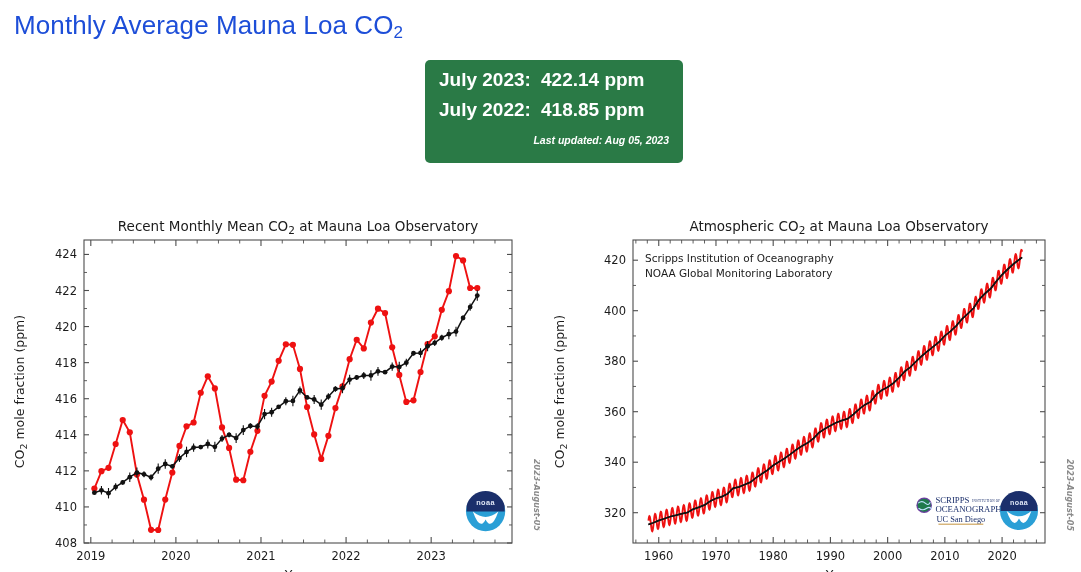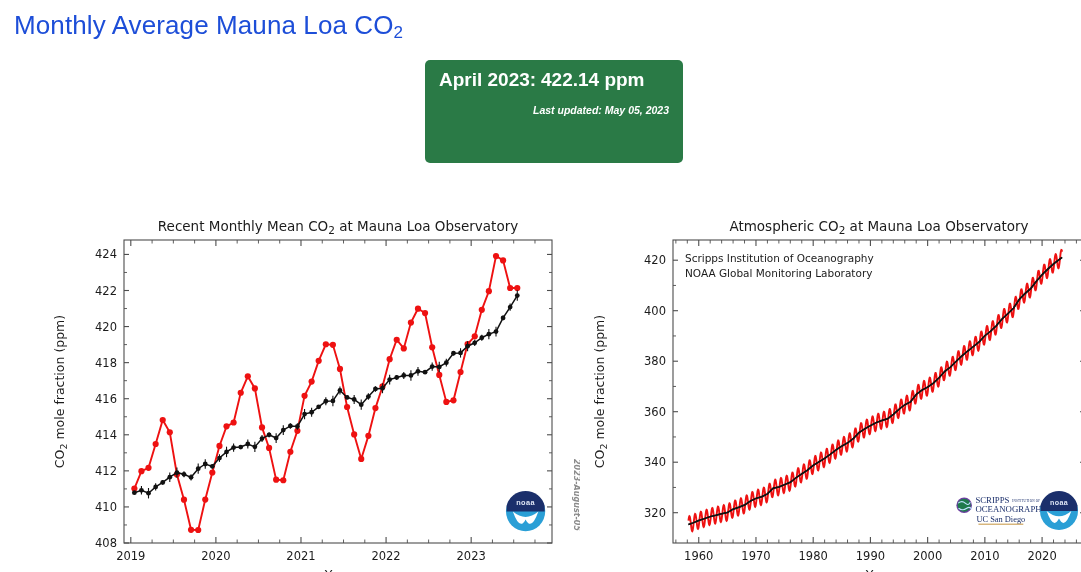--- a/index.html
+++ b/index.html
@@ -25,21 +25,21 @@
     color:#ffffff;font-size:19px;font-weight:bold;width:102px;white-space:nowrap;
   }
   .reading-value{
     color:#ffffff;font-size:19px;font-weight:bold;flex:1;text-align:left;white-space:nowrap;
   }
   #reading-updated{
     margin-top:5px;text-align:right;color:#ffffff;
     font-size:10.5px;font-weight:bold;font-style:italic;white-space:nowrap;
   }
   
-  .chart-panel{position:absolute;top:215px;height:357px;margin-left:40px;}
+  .chart-panel{position:absolute;top:215px;height:357px;}
   #chart-panel-left{left:0px;width:540px;}
   #chart-panel-right{left:540px;width:541px;}
   .chart-svg{display:block;}
   .axis-line{stroke:#4d4d4d;stroke-width:1.1;fill:none;}
   .tick{stroke:#4d4d4d;stroke-width:1.1;}
   .tick-minor{stroke:#4d4d4d;stroke-width:.9;}
   .tick-text{
     font-family:"DejaVu Sans","Liberation Sans",sans-serif;
     font-size:11.5px;fill:#1b1b1b;
   }
@@ -66,24 +66,28 @@
   .errbar{stroke:#111111;stroke-width:1.1;}
   .scripps-text{font-family:"Liberation Serif","DejaVu Serif",serif;fill:#1b2f6b;}
 </style>
 </head>
 <body>
 
 <div id="page-title"><span>Monthly Average Mauna Loa CO</span><sub>2</sub></div>
 
 <div id="readings-card">
   <div class="reading-row">
-    <span class="reading-label">April 2023:</span>
+    <span class="reading-label">July 2023:</span>
     <span class="reading-value">422.14 ppm</span>
   </div>
-  <div id="reading-updated">Last updated: May 05, 2023</div>
+  <div class="reading-row">
+    <span class="reading-label">July 2022:</span>
+    <span class="reading-value">418.85 ppm</span>
+  </div>
+  <div id="reading-updated">Last updated: Aug 05, 2023</div>
 </div>
 
 <div class="chart-panel" id="chart-panel-left">
   <svg class="chart-svg" id="svg-left" width="540" height="357" viewBox="0 0 540 357">
       <text x="298" y="16" class="chart-title" text-anchor="middle"><tspan>Recent Monthly Mean CO</tspan><tspan dy="3.4" font-size="10.5">2</tspan><tspan dy="-3.4"> at Mauna Loa Observatory</tspan></text>
       <rect x="84" y="25" width="428" height="303" class="axis-line" fill="none"></rect>
       <line x1="84" y1="328" x2="89" y2="328" class="tick"></line>
       <line x1="512" y1="328" x2="507" y2="328" class="tick"></line>
       <text x="77" y="332" class="tick-text" text-anchor="end">408</text>
       <line x1="84" y1="291.92857142857144" x2="89" y2="291.92857142857144" class="tick"></line>

